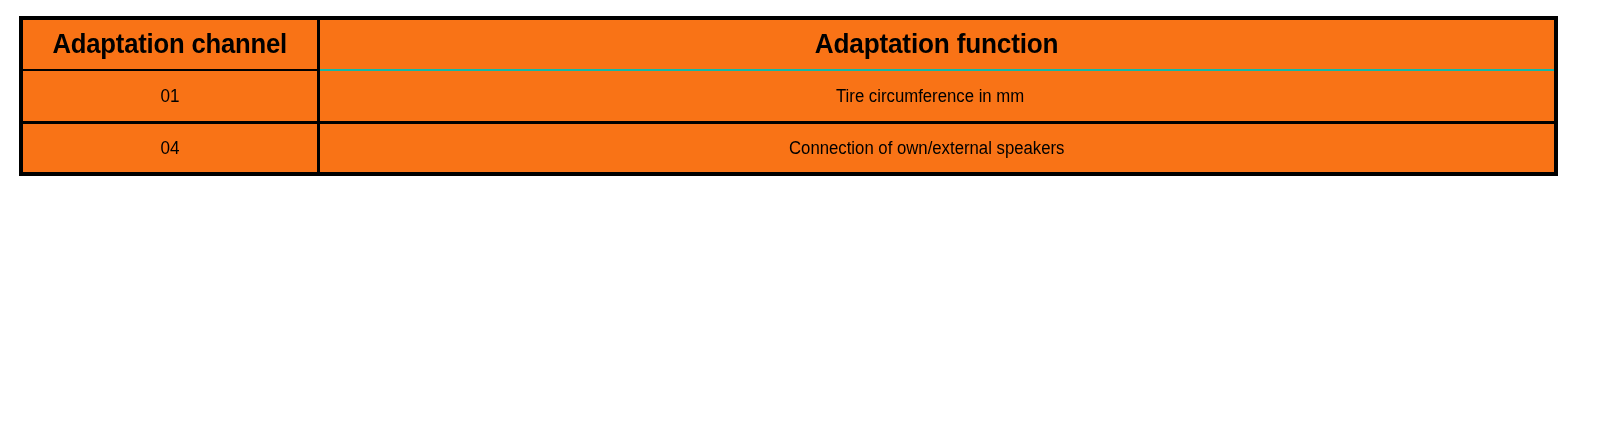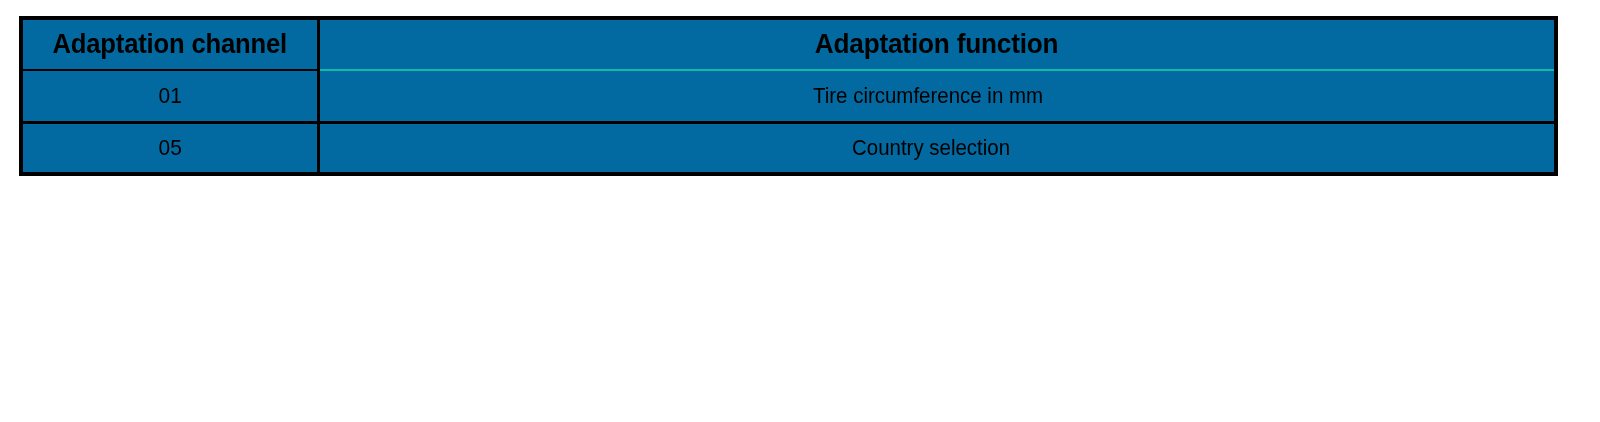--- a/index.html
+++ b/index.html
@@ -40,21 +40,21 @@
   .adaptation-table col.col-channel { width: 297px; }
   .adaptation-table col.col-function { width: auto; }
 
   .adaptation-table tr { height: 52px; }
 
   .adaptation-table th,
   .adaptation-table td {
     padding: 0;
     margin: 0;
     vertical-align: middle;
-    background: #0369a1;
+    background: #f97316;
   }
 
   
   .cell-channel {
     border-right: 3px solid #000000;
   }
 
   
   .header-row { height: 54px; }
 
@@ -80,21 +80,21 @@
 
   .header-channel .cell-text {
     display: block;
     transform: scaleX(0.97);
     transform-origin: center center;
   }
 
   
   .data-row td {
     border-top: 3px solid #000000;
-    font-size: 22px;
+    font-size: 18px;
     line-height: 1;
   }
 
   .data-row:first-child td {
     border-top: none;
   }
 
   .cell-channel {
     text-align: center;
   }
@@ -144,27 +144,27 @@
         <td class="cell-channel">
           <span class="cell-text">01</span>
         </td>
         <td class="cell-function">
           <span class="cell-text">Tire circumference in mm</span>
         </td>
       </tr>
 
 
 
-
       <tr class="data-row">
         <td class="cell-channel">
-          <span class="cell-text">05</span>
+          <span class="cell-text">04</span>
         </td>
         <td class="cell-function">
-          <span class="cell-text">Country selection</span>
+          <span class="cell-text">Connection of own/external speakers</span>
         </td>
       </tr>
+
 
 
     </tbody>
   </table>
 
 </div>
 
 </body></html>

